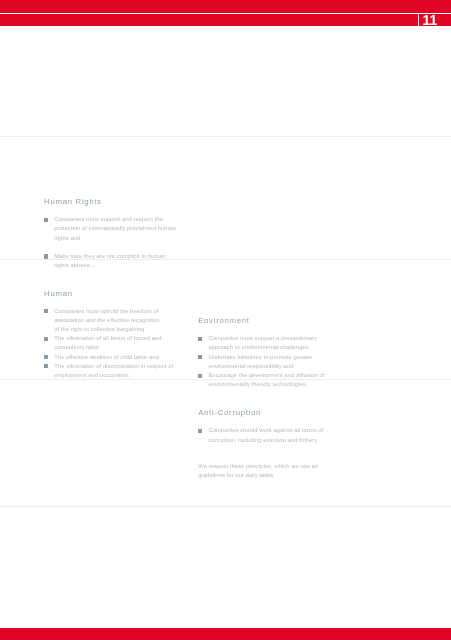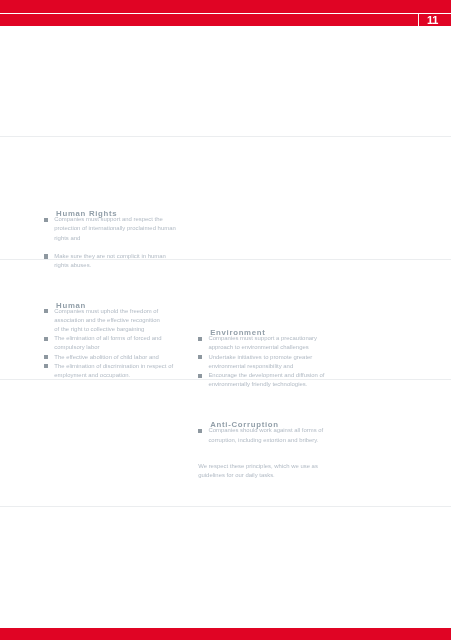--- a/index.html
+++ b/index.html
@@ -12,34 +12,34 @@
     -webkit-font-smoothing: antialiased;
   }
   .page { position: relative; width: 451px; height: 640px; overflow: hidden; background:#fff;
           will-change: transform; }
 
   
   .band-top-1 { position:absolute; left:0; top:0; width:451px; height:12.6px; background:#e00424; }
   .band-top-2 { position:absolute; left:0; top:13.9px; width:451px; height:11.7px; background:#e00424; }
   .pagenum-sep { position:absolute; left:417.6px; top:13.9px; width:0.9px; height:11.7px; background:#fff5f6; }
   .pagenum { position:absolute; left:422.6px; top:16.2px; width:20px; height:8px;
-             color:#ffffff; font-size:11px; font-weight:bold; line-height:8px;
-             text-align:center; letter-spacing:-0.1px; }
+             color:#ffffff; font-size:14px; font-weight:bold; line-height:8px;
+             text-align:left; letter-spacing:-0.1px; }
 
   
   .band-bottom { position:absolute; left:0; top:628.4px; width:451px; height:11.6px; background:#e00424; }
 
   
   .rule { position:absolute; left:0; width:451px; height:1px; background:#ebedef; }
 
   
   .block { position:absolute; }
   .sec-title { position:absolute; left:0; top:-0.8px;
-               font-size:7.8px; font-weight:bold; color:#929fa9; letter-spacing:0.7px;
-               line-height:8px; margin:12px; white-space:nowrap; }
+               font-size:7.8px; font-weight:normal; color:#929fa9; letter-spacing:0.7px;
+               line-height:8px; margin:0; white-space:nowrap; }
   .blist { position:absolute; left:0; top:16.2px; width:100%; }
   .bitem { position:relative; padding-left:10.2px; font-size:5.95px; line-height:9.17px;
            color:#b1bac4; white-space:nowrap; }
   .bitem .sq { position:absolute; left:-0.1px; top:2.55px; width:4.1px; height:4.1px; background:#8e98a0; }
   .closing { position:absolute; left:0; font-size:5.95px; line-height:9.17px; color:#b1bac4;
              margin:0; white-space:nowrap; }
 </style>
 </head>
 <body>
 

